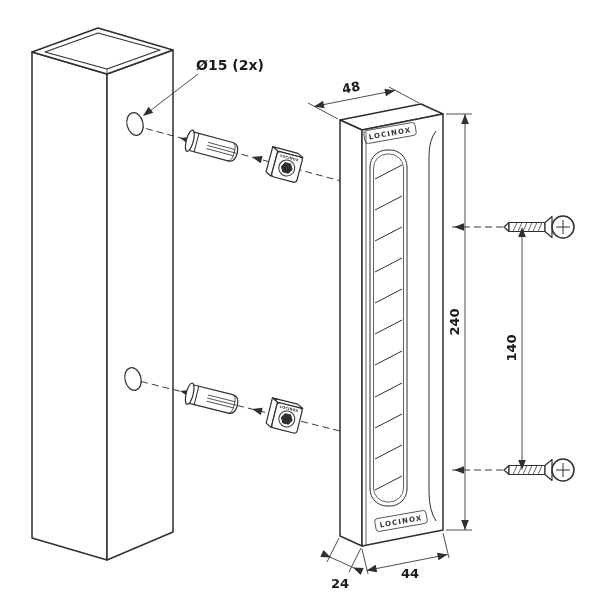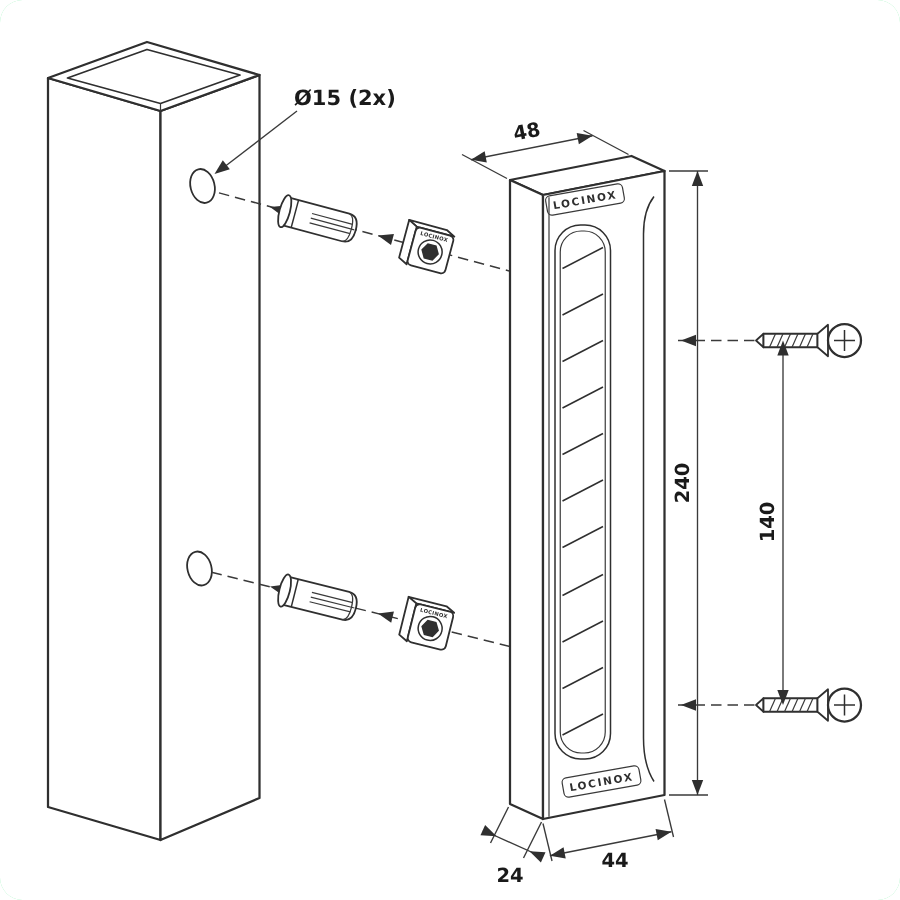--- a/index.html
+++ b/index.html
@@ -1,16 +1,16 @@
 <!DOCTYPE html>
 <html><head>
 <meta charset="utf-8">
 <style>
   html,body{margin:0;padding:0;background:#fff;}
-  .stage{width:600px;height:600px;position:relative;background:#86efac;overflow:hidden;border-radius:15px;}
+  .stage{width:600px;height:600px;position:relative;background:#86efac;overflow:hidden;}
   svg{display:block;}
   .outline{fill:#ffffff;stroke:#2f2f2f;stroke-width:1.5;stroke-linejoin:round;}
   .outline2{fill:#ffffff;stroke:#2f2f2f;stroke-width:1.2;stroke-linejoin:round;}
   .detail{fill:none;stroke:#2f2f2f;stroke-width:1;stroke-linejoin:round;}
   .thin{fill:none;stroke:#3a3a3a;stroke-width:0.8;}
   .dim{fill:none;stroke:#3a3a3a;stroke-width:0.9;}
   .dash{fill:none;stroke:#3a3a3a;stroke-width:1;stroke-dasharray:7 4;}
   .arrow{fill:#2f2f2f;stroke:none;}
   .darkfill{fill:#2f2f2f;stroke:#2f2f2f;}
   .t-dim{font:600 13px "DejaVu Sans","Liberation Sans",sans-serif;fill:#1a1a1a;}

